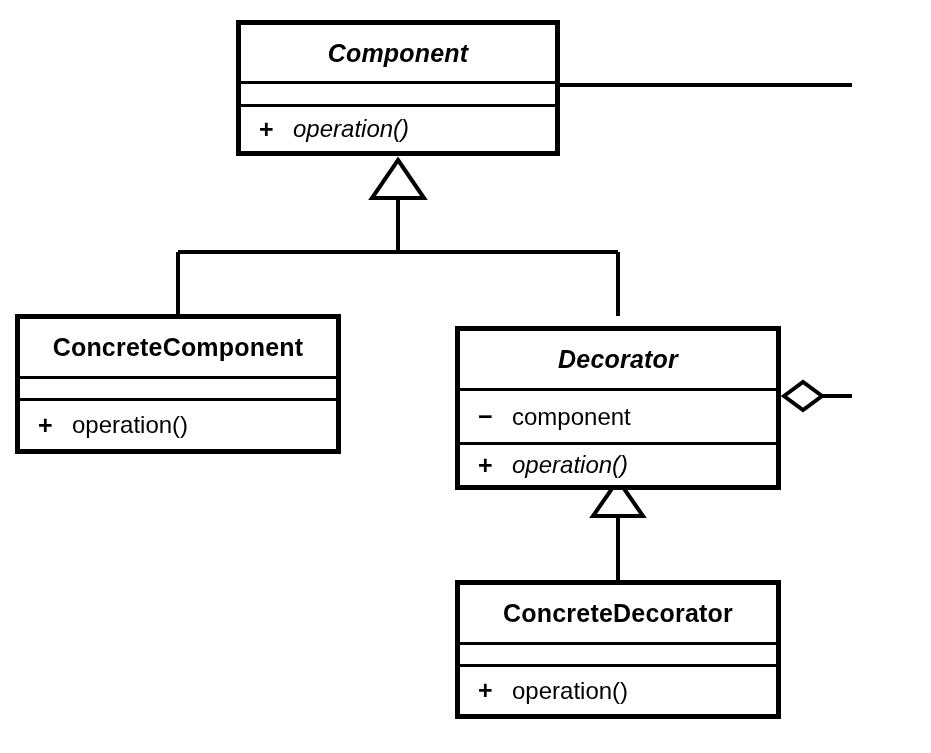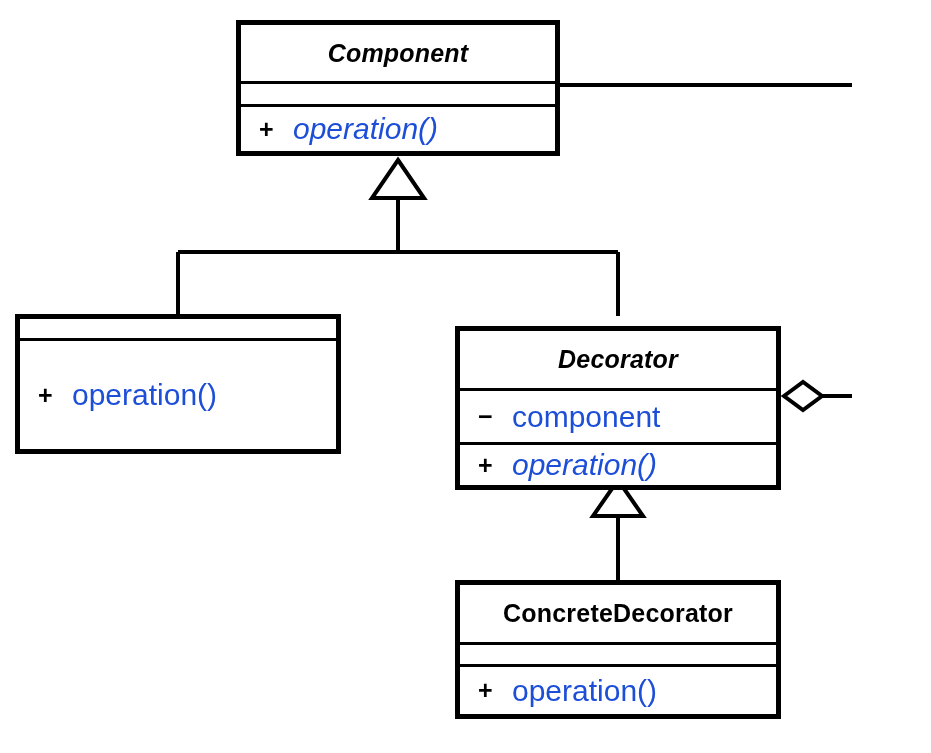--- a/index.html
+++ b/index.html
@@ -69,22 +69,22 @@
   }
   .member-vis {
     font-size: 25px;
     font-weight: bold;
     color: #000000;
     width: 34px;
     display: inline-block;
     flex: 0 0 auto;
   }
   .member-name {
-    font-size: 30px;
-    color: #1d4ed8;
+    font-size: 24px;
+    color: #000000;
   }
   .member-name.abstract {
     font-style: italic;
   }
   .empty-compartment {
     min-height: 0;
   }
 </style>
 </head>
 <body>
@@ -133,20 +133,23 @@
     <div class="compartment compartment-attrs empty-compartment" style="height:23px;"></div>
     <div class="compartment" style="flex:1 1 auto;">
       <div class="member-row">
         <span class="member-vis">+</span>
         <span class="member-name abstract">operation()</span>
       </div>
     </div>
   </div>
 
   <div class="uml-class" id="class-concrete-component" style="left:15px; top:314px; width:326px; height:140px;">
+    <div class="compartment compartment-name" style="height:60px;">
+      <span class="class-title">ConcreteComponent</span>
+    </div>
     <div class="compartment compartment-attrs empty-compartment" style="height:22px;"></div>
     <div class="compartment" style="flex:1 1 auto;">
       <div class="member-row">
         <span class="member-vis">+</span>
         <span class="member-name">operation()</span>
       </div>
     </div>
   </div>
 
   <div class="uml-class" id="class-decorator" style="left:455px; top:326px; width:326px; height:164px;">

